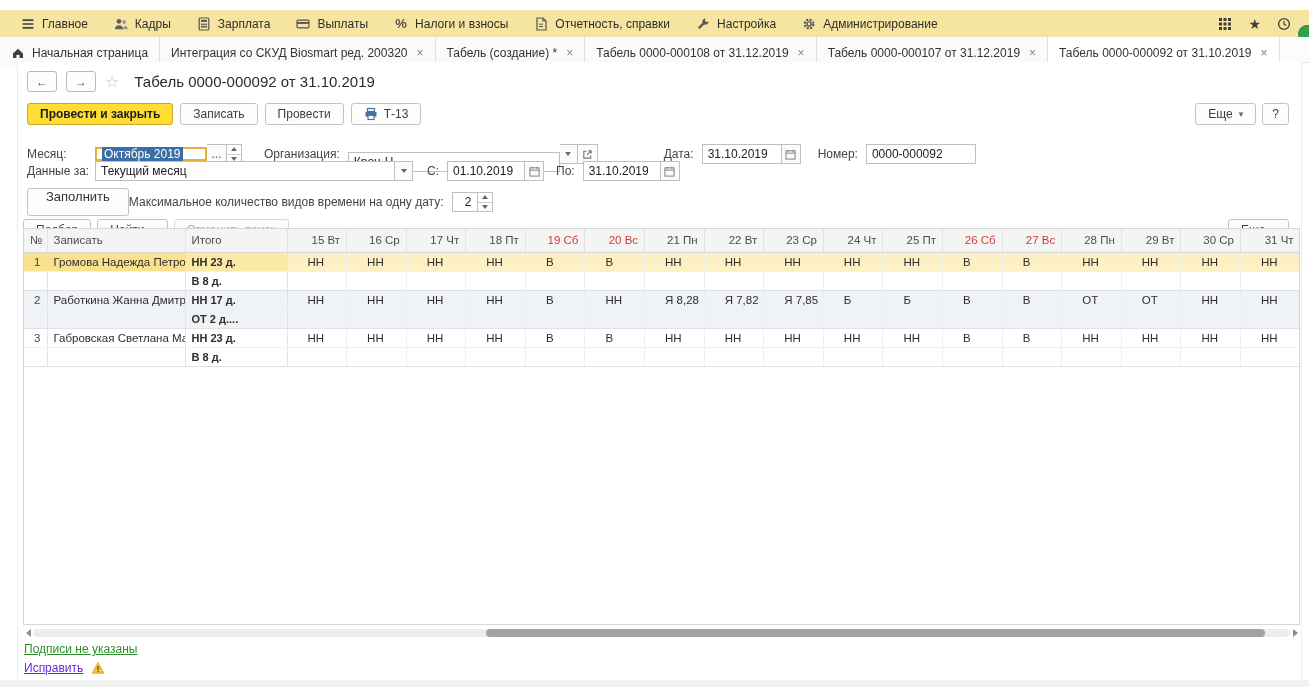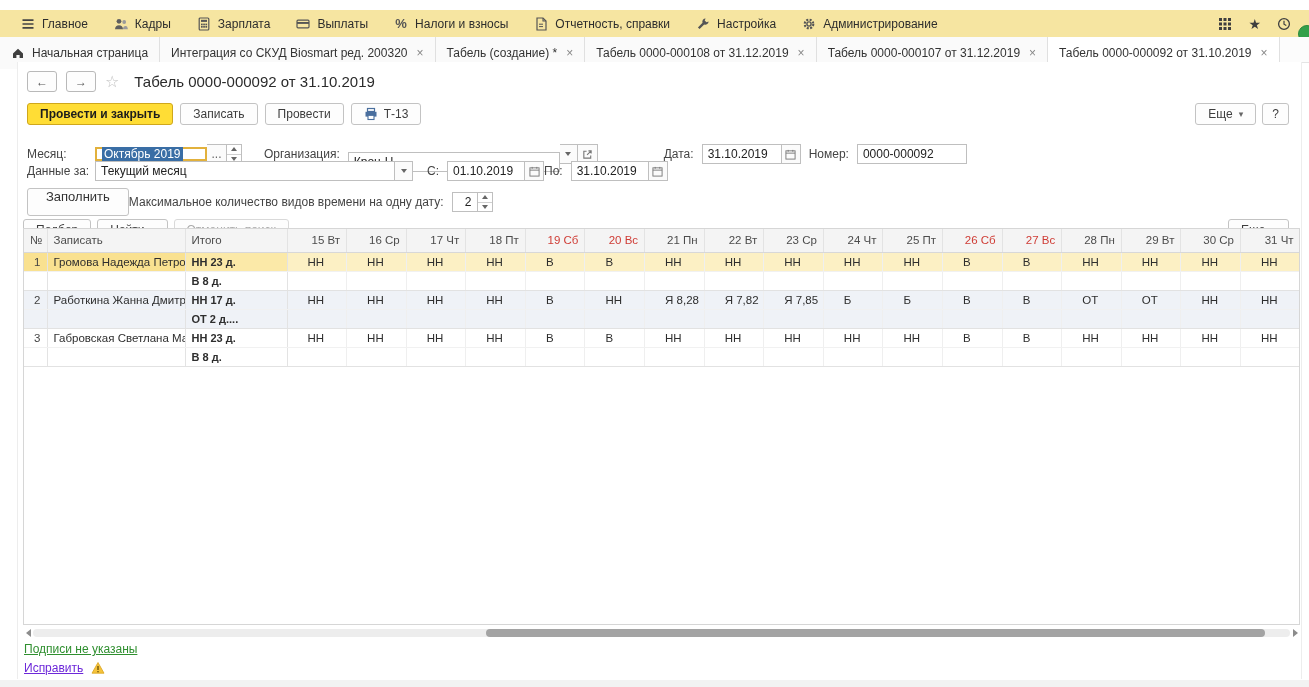--- a/index.html
+++ b/index.html
@@ -296,21 +296,21 @@
       </span>
     <span class="fbtn" style="width:19px;">
       <span class="icon" style="width:11px;height:11px;">
         <svg viewBox="0 0 12 12">
             <rect x="1" y="2" width="10" height="9" fill="none" stroke="#777" stroke-width="1"></rect>
             <path d="M1 4.5h10" stroke="#777" stroke-width="1"></path>
             <path d="M3.5 1v2M8.5 1v2" stroke="#777" stroke-width="1"></path>
           </svg>
       </span>
     </span>
-    <span class="flabel" style="margin-left:8px;">Номер:</span>
+    <span class="flabel" style="margin-left:17px;">Номер:</span>
     <span class="fbox" style="width:110px;">
         <span>0000-000092</span>
       </span>
   </div>
 
   <div class="frow" style="top:99px;left:9px;">
     <span class="flabel" style="width:60px;">Данные за:</span>
     <span class="fbox" style="width:300px;">
         <span>Текущий месяц</span>
       </span>
@@ -323,21 +323,21 @@
       </span>
     <span class="fbtn" style="width:19px;">
       <span class="icon" style="width:11px;height:11px;">
         <svg viewBox="0 0 12 12">
             <rect x="1" y="2" width="10" height="9" fill="none" stroke="#777" stroke-width="1"></rect>
             <path d="M1 4.5h10" stroke="#777" stroke-width="1"></path>
             <path d="M3.5 1v2M8.5 1v2" stroke="#777" stroke-width="1"></path>
           </svg>
       </span>
     </span>
-    <span class="flabel" style="margin-left:0;">По:</span>
+    <span class="flabel" style="margin-left:12px;">По:</span>
     <span class="fbox" style="width:78px;">
         <span>31.10.2019</span>
       </span>
     <span class="fbtn" style="width:19px;">
       <span class="icon" style="width:11px;height:11px;">
         <svg viewBox="0 0 12 12">
             <rect x="1" y="2" width="10" height="9" fill="none" stroke="#777" stroke-width="1"></rect>
             <path d="M1 4.5h10" stroke="#777" stroke-width="1"></path>
             <path d="M3.5 1v2M8.5 1v2" stroke="#777" stroke-width="1"></path>
           </svg>

